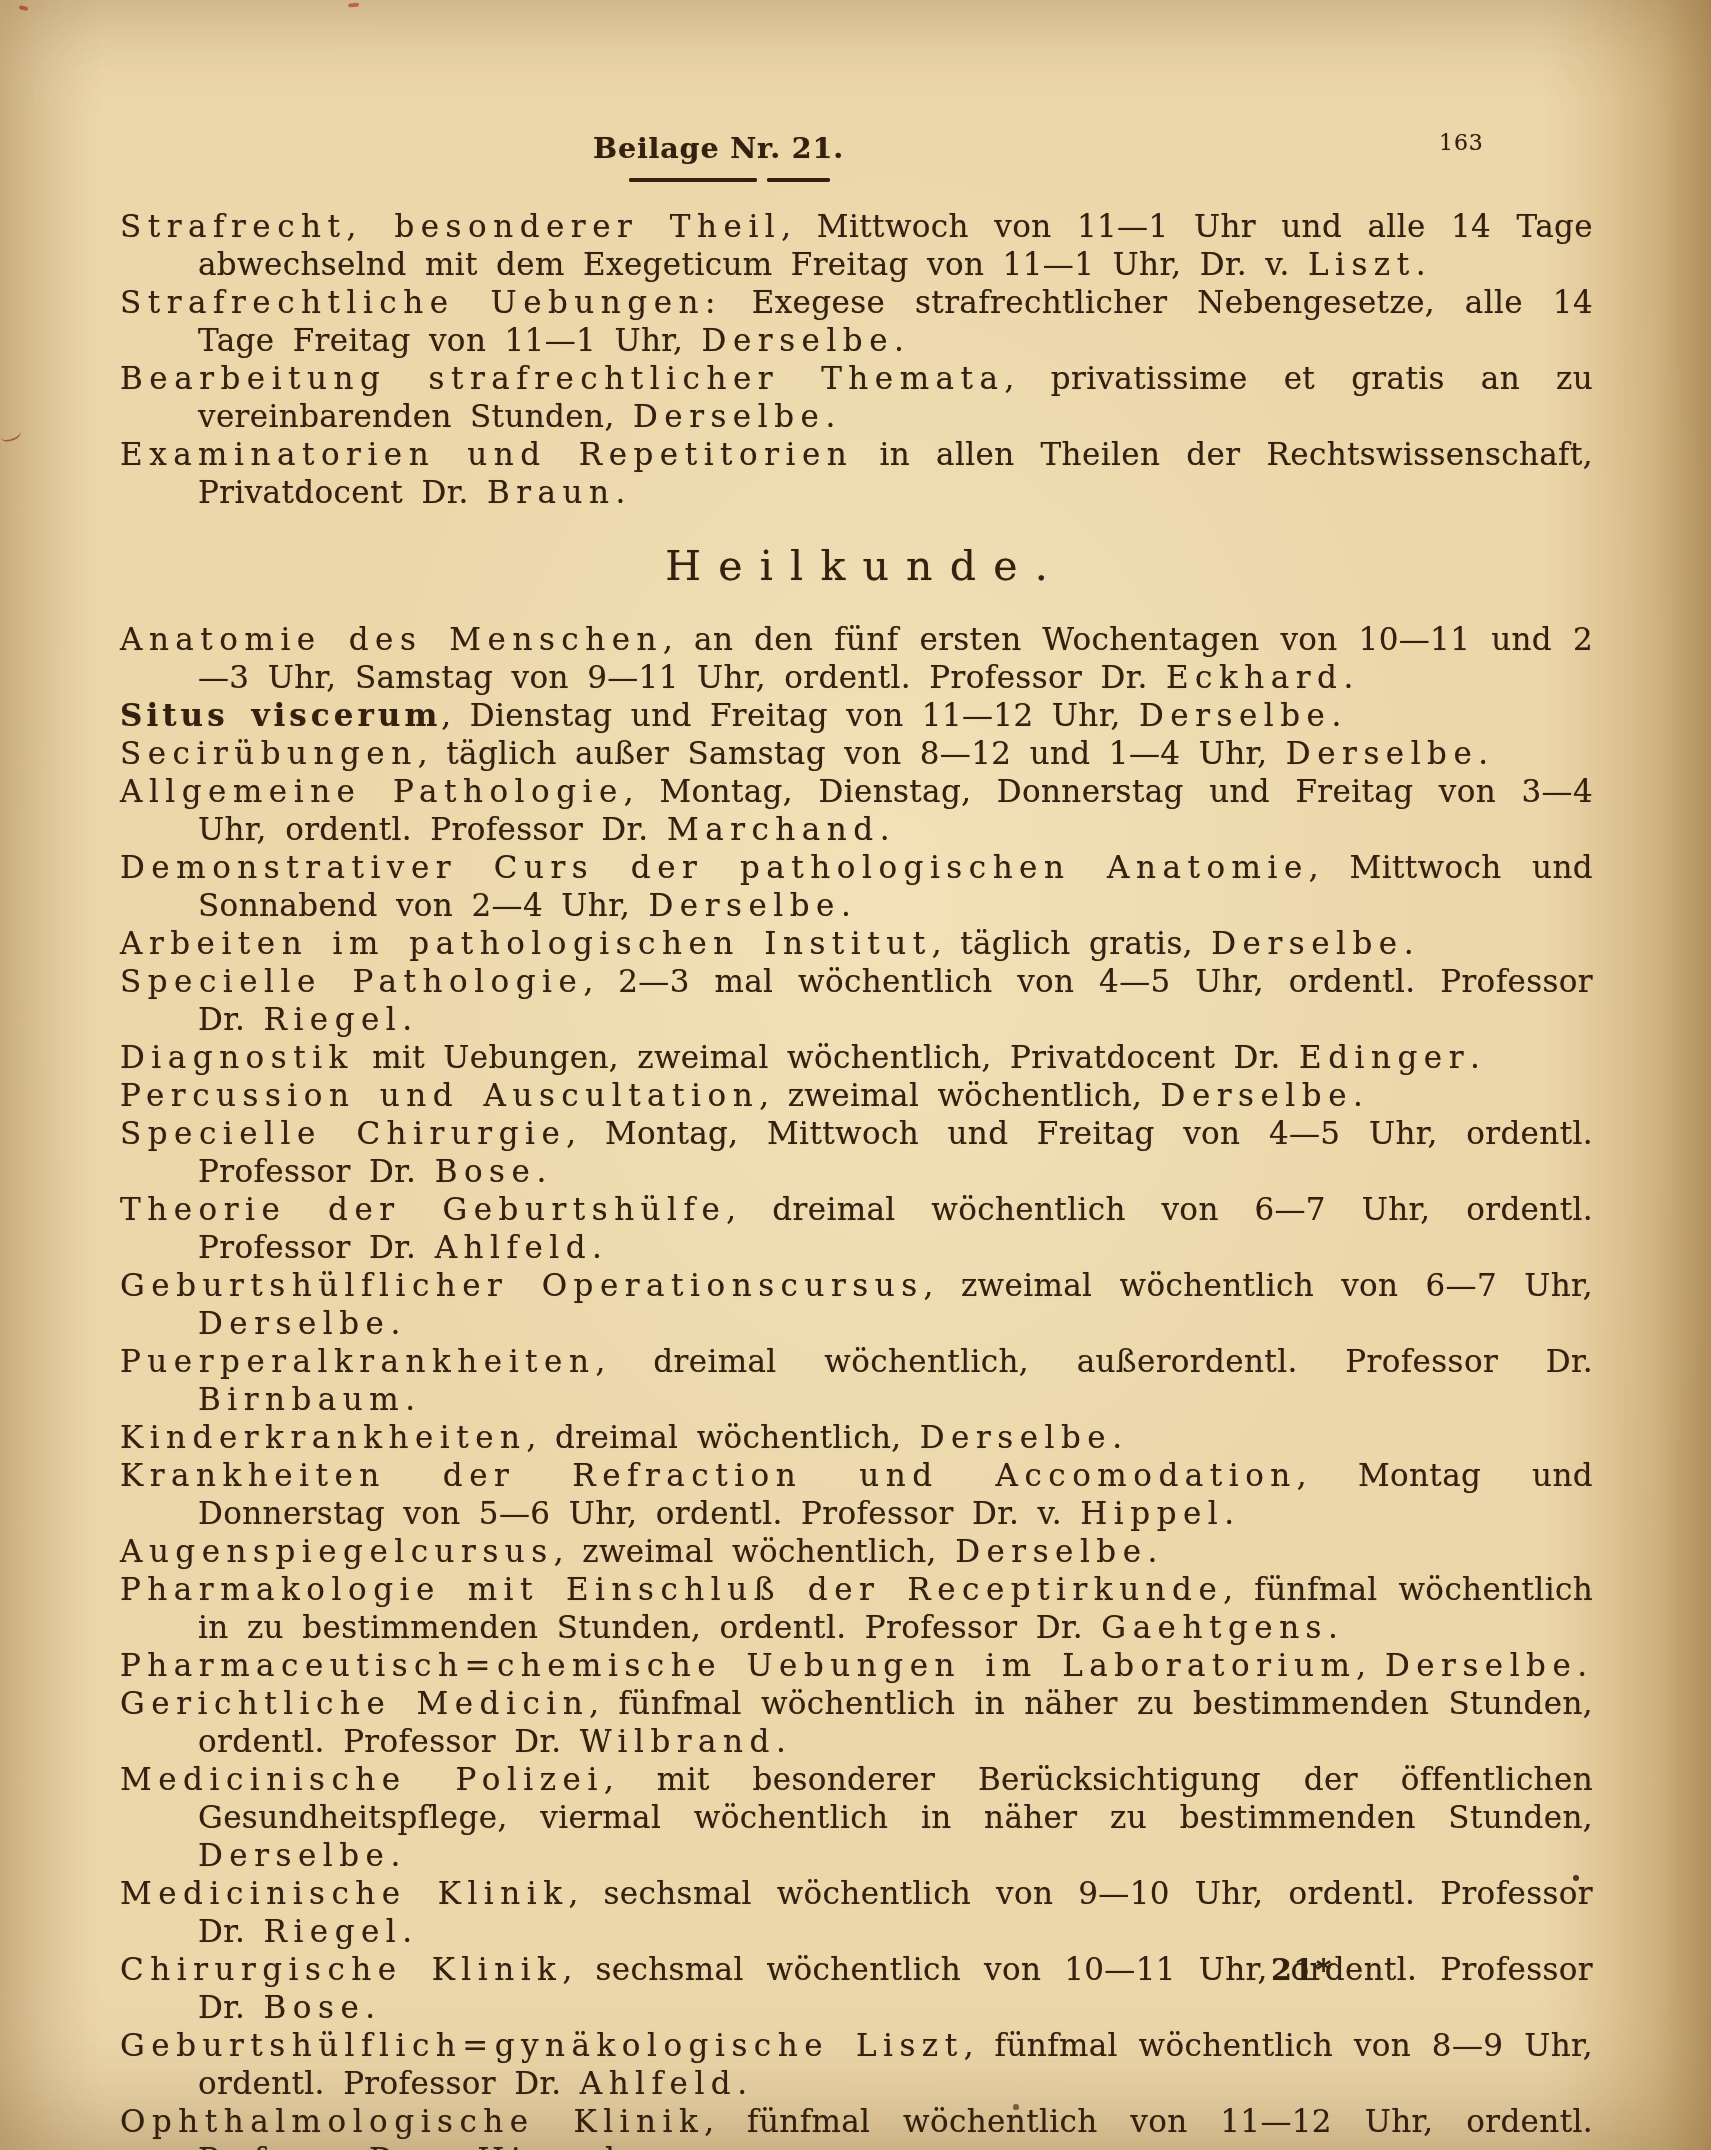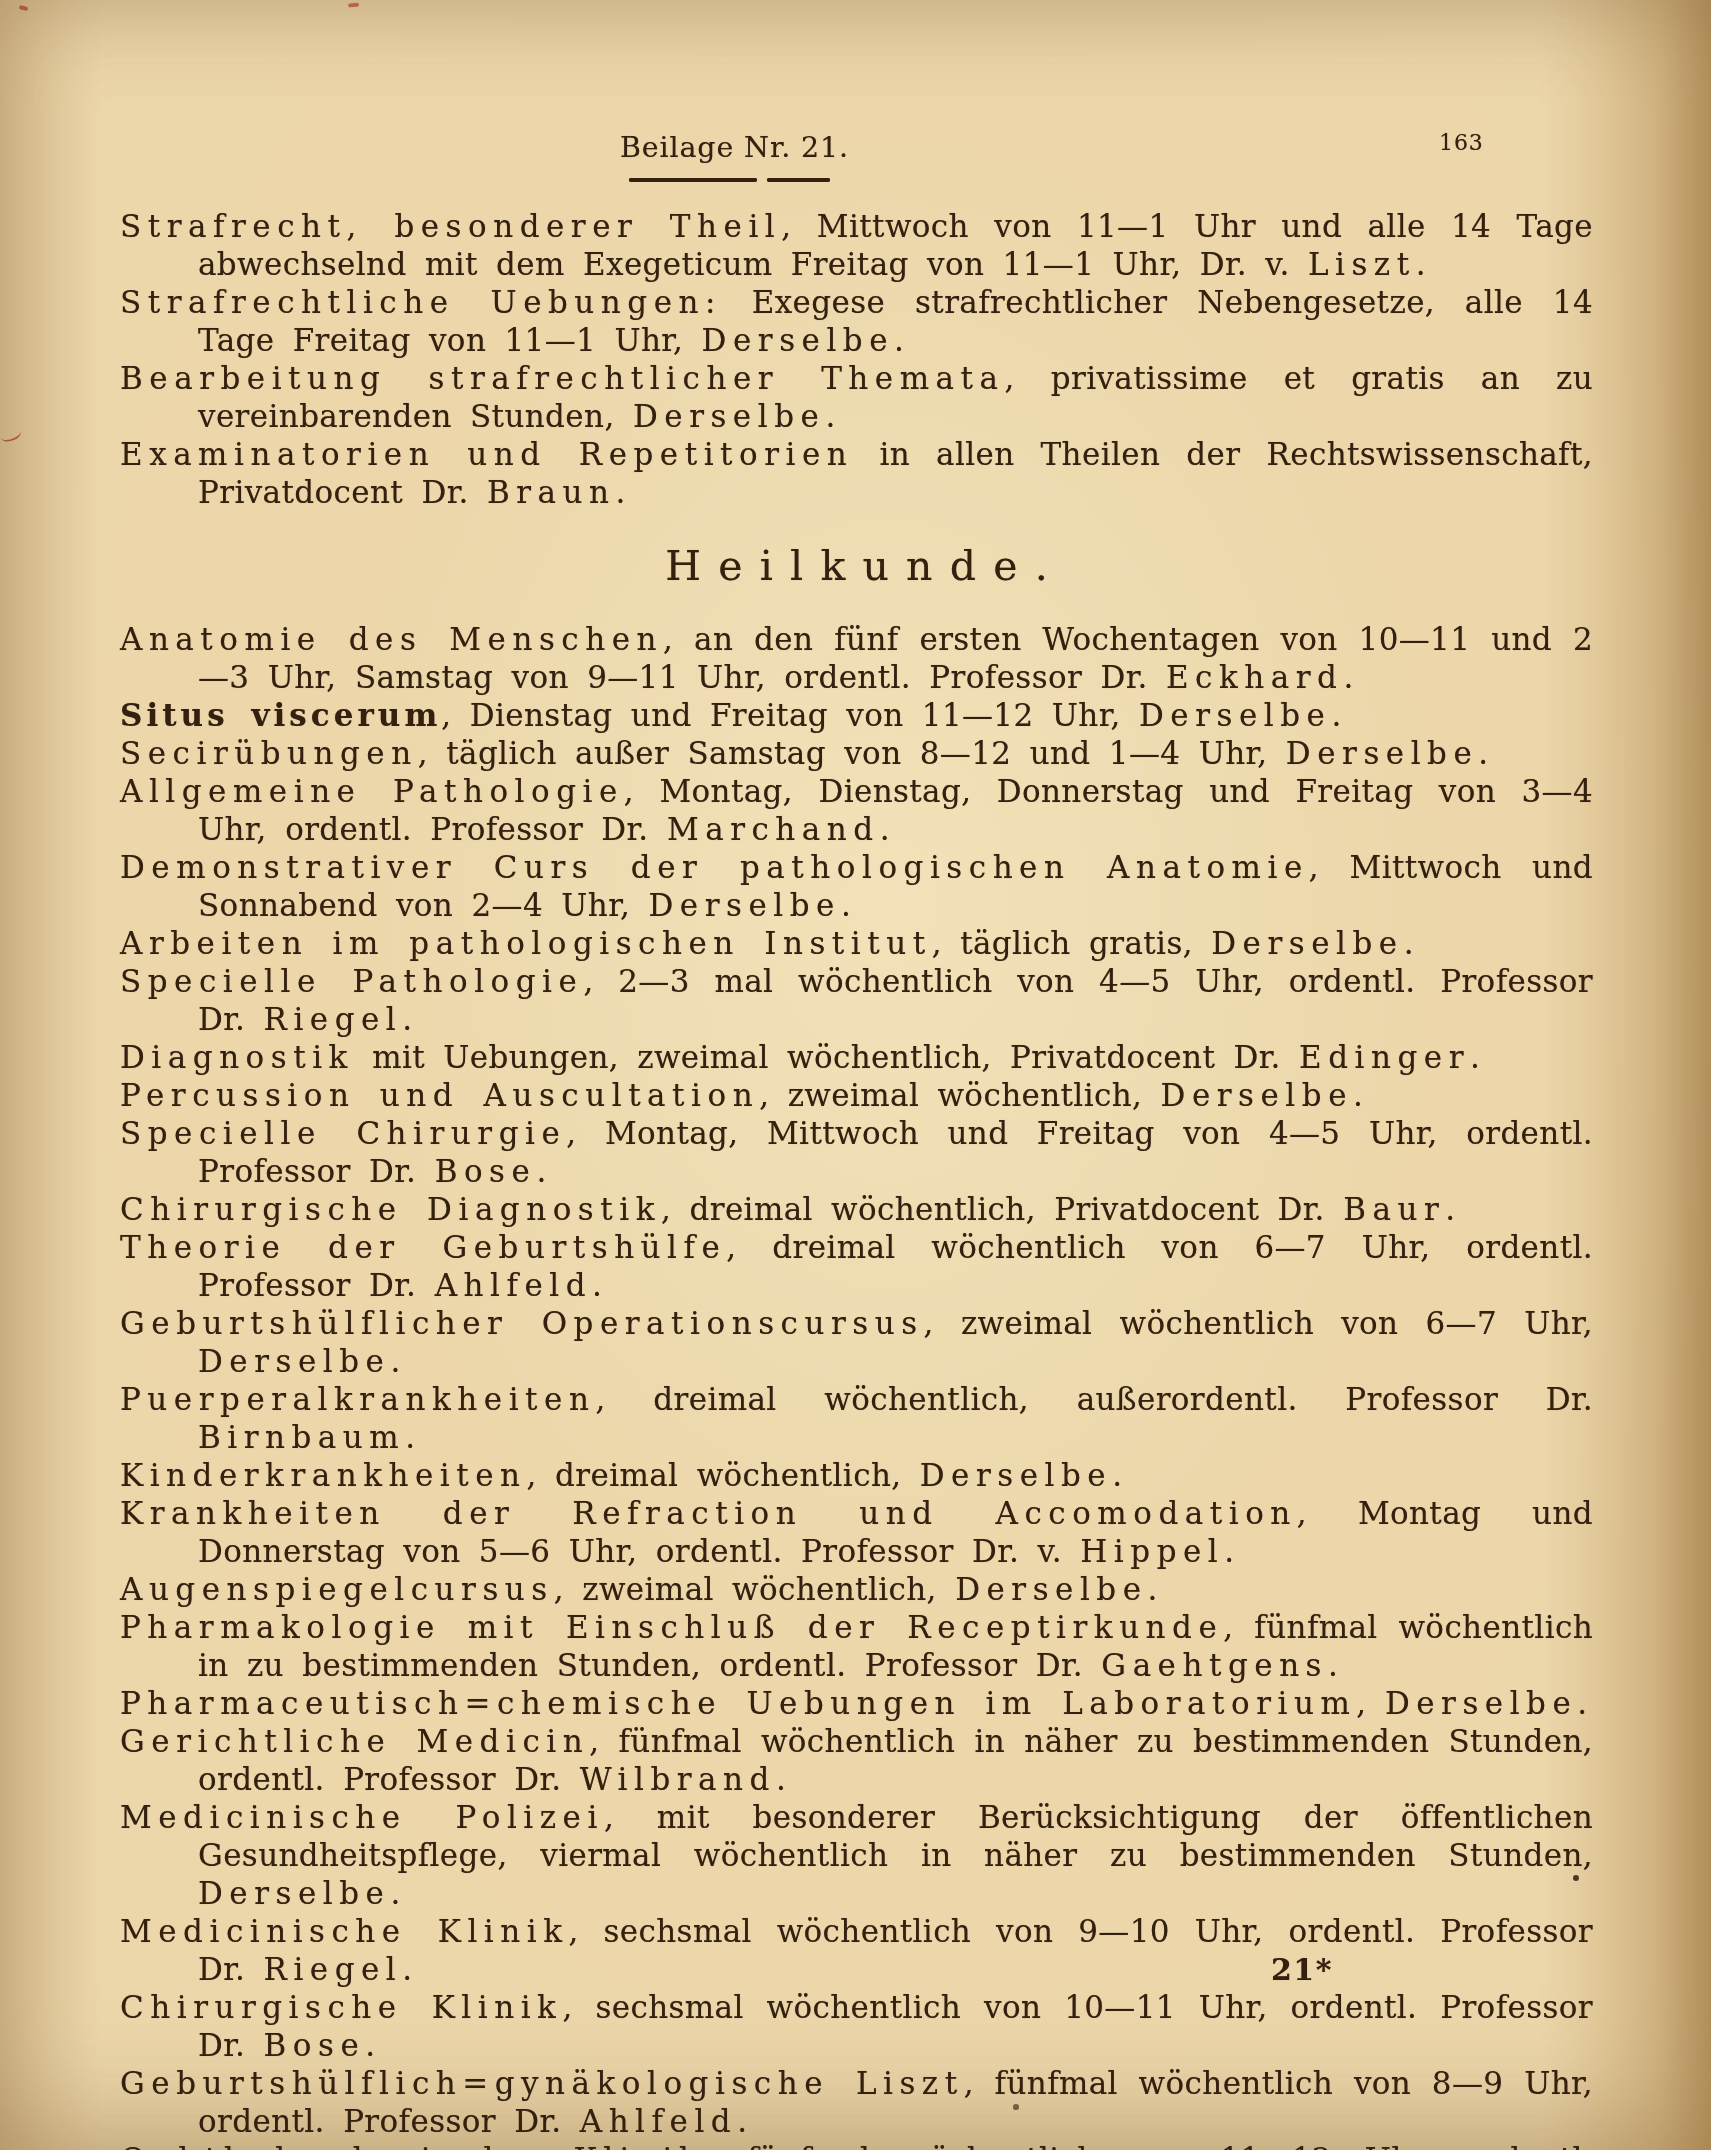--- a/index.html
+++ b/index.html
@@ -9,22 +9,22 @@
     overflow:hidden;
     font-family:"DejaVu Serif","Liberation Serif",serif;
     color:#33200f;
     background:
       radial-gradient(ellipse at 52% 42%, rgba(248,233,196,.55) 0%, rgba(236,213,168,.25) 45%, rgba(0,0,0,0) 70%),
       linear-gradient(90deg, #dfc697 0%, #ecd7ab 6%, #ecd7ab 90%, #dcbf8c 97%, #c9a872 100%),
       #e9d4a9;
     box-shadow: inset -36px -28.5px 114px rgba(120,85,40,.35), inset 21.4px 21.4px 78px rgba(110,80,40,.18);
   }
   .header-title{
-    position:absolute;left:585px;top:131px;width:299px;
-    text-align:center;font-size:28.5px;font-weight:normal;letter-spacing:.03em;
+    position:absolute;left:569px;top:131px;width:299px;
+    text-align:center;font-size:28.5px;font-weight:bold;letter-spacing:.03em;
     text-shadow:0 0 0.7px rgba(51,32,15,.5);
   }
   .header-rule{position:absolute;left:629px;top:178px;display:flex;gap:10px;}
   .header-rule span{display:block;height:3.6px;background:#33200f;border-radius:1.4px;}
   .header-rule .seg-long{width:128px;}
   .header-rule .seg-short{width:63px;}
   .page-number{
     position:absolute;left:1439px;top:130px;
     font-size:22px;letter-spacing:.04em;
     text-shadow:0 0 0.7px rgba(51,32,15,.5);
@@ -86,21 +86,20 @@
         <p class="entry"><span class="seg sp">Anatomie des Menschen</span><span class="seg">, an den fünf ersten Wochentagen von 10—11 und 2—3 Uhr, Samstag von 9—11 Uhr, ordentl. Professor Dr. </span><span class="seg sp">Eckhard</span><span class="seg">.</span></p>
         <p class="entry"><span class="seg bsp">Situs viscerum</span><span class="seg">, Dienstag und Freitag von 11—12 Uhr, </span><span class="seg sp">Derselbe</span><span class="seg">.</span></p>
         <p class="entry"><span class="seg sp">Secirübungen</span><span class="seg">, täglich außer Samstag von 8—12 und 1—4 Uhr, </span><span class="seg sp">Derselbe</span><span class="seg">.</span></p>
         <p class="entry"><span class="seg sp">Allgemeine Pathologie</span><span class="seg">, Montag, Dienstag, Donnerstag und Freitag von 3—4 Uhr, ordentl. Professor Dr. </span><span class="seg sp">Marchand</span><span class="seg">.</span></p>
         <p class="entry"><span class="seg sp">Demonstrativer Curs der pathologischen Anatomie</span><span class="seg">, Mittwoch und Sonnabend von 2—4 Uhr, </span><span class="seg sp">Derselbe</span><span class="seg">.</span></p>
         <p class="entry"><span class="seg sp">Arbeiten im pathologischen Institut</span><span class="seg">, täglich gratis, </span><span class="seg sp">Derselbe</span><span class="seg">.</span></p>
         <p class="entry"><span class="seg sp">Specielle Pathologie</span><span class="seg">, 2—3 mal wöchentlich von 4—5 Uhr, ordentl. Professor Dr. </span><span class="seg sp">Riegel</span><span class="seg">.</span></p>
         <p class="entry"><span class="seg sp">Diagnostik</span><span class="seg"> mit Uebungen, zweimal wöchentlich, Privatdocent Dr. </span><span class="seg sp">Edinger</span><span class="seg">.</span></p>
         <p class="entry"><span class="seg sp">Percussion und Auscultation</span><span class="seg">, zweimal wöchentlich, </span><span class="seg sp">Derselbe</span><span class="seg">.</span></p>
         <p class="entry"><span class="seg sp">Specielle Chirurgie</span><span class="seg">, Montag, Mittwoch und Freitag von 4—5 Uhr, ordentl. Professor Dr. </span><span class="seg sp">Bose</span><span class="seg">.</span></p>
-        <p class="entry"><span class="seg sp">Chirurgische Diagnostik</span><span class="seg">, dreimal wöchentlich, Privatdocent Dr. </span><span class="seg sp">Baur</span><span class="seg">.</span></p>
         <p class="entry"><span class="seg sp">Theorie der Geburtshülfe</span><span class="seg">, dreimal wöchentlich von 6—7 Uhr, ordentl. Professor Dr. </span><span class="seg sp">Ahlfeld</span><span class="seg">.</span></p>
         <p class="entry"><span class="seg sp">Geburtshülflicher Operationscursus</span><span class="seg">, zweimal wöchentlich von 6—7 Uhr, </span><span class="seg sp">Derselbe</span><span class="seg">.</span></p>
         <p class="entry"><span class="seg sp">Puerperalkrankheiten</span><span class="seg">, dreimal wöchentlich, außerordentl. Professor Dr. </span><span class="seg sp">Birnbaum</span><span class="seg">.</span></p>
         <p class="entry"><span class="seg sp">Kinderkrankheiten</span><span class="seg">, dreimal wöchentlich, </span><span class="seg sp">Derselbe</span><span class="seg">.</span></p>
         <p class="entry"><span class="seg sp">Krankheiten der Refraction und Accomodation</span><span class="seg">, Montag und Donnerstag von 5—6 Uhr, ordentl. Professor Dr. v. </span><span class="seg sp">Hippel</span><span class="seg">.</span></p>
         <p class="entry"><span class="seg sp">Augenspiegelcursus</span><span class="seg">, zweimal wöchentlich, </span><span class="seg sp">Derselbe</span><span class="seg">.</span></p>
         <p class="entry"><span class="seg sp">Pharmakologie mit Einschluß der Receptirkunde</span><span class="seg">, fünfmal wöchentlich in zu bestimmenden Stunden, ordentl. Professor Dr. </span><span class="seg sp">Gaehtgens</span><span class="seg">.</span></p>
         <p class="entry"><span class="seg sp">Pharmaceutisch=chemische Uebungen im Laboratorium</span><span class="seg">, </span><span class="seg sp">Derselbe</span><span class="seg">.</span></p>
         <p class="entry"><span class="seg sp">Gerichtliche Medicin</span><span class="seg">, fünfmal wöchentlich in näher zu bestimmenden Stunden, ordentl. Professor Dr. </span><span class="seg sp">Wilbrand</span><span class="seg">.</span></p>
         <p class="entry"><span class="seg sp">Medicinische Polizei</span><span class="seg">, mit besonderer Berücksichtigung der öffentlichen Gesundheitspflege, viermal wöchentlich in näher zu bestimmenden Stunden, </span><span class="seg sp">Derselbe</span><span class="seg">.</span></p>

